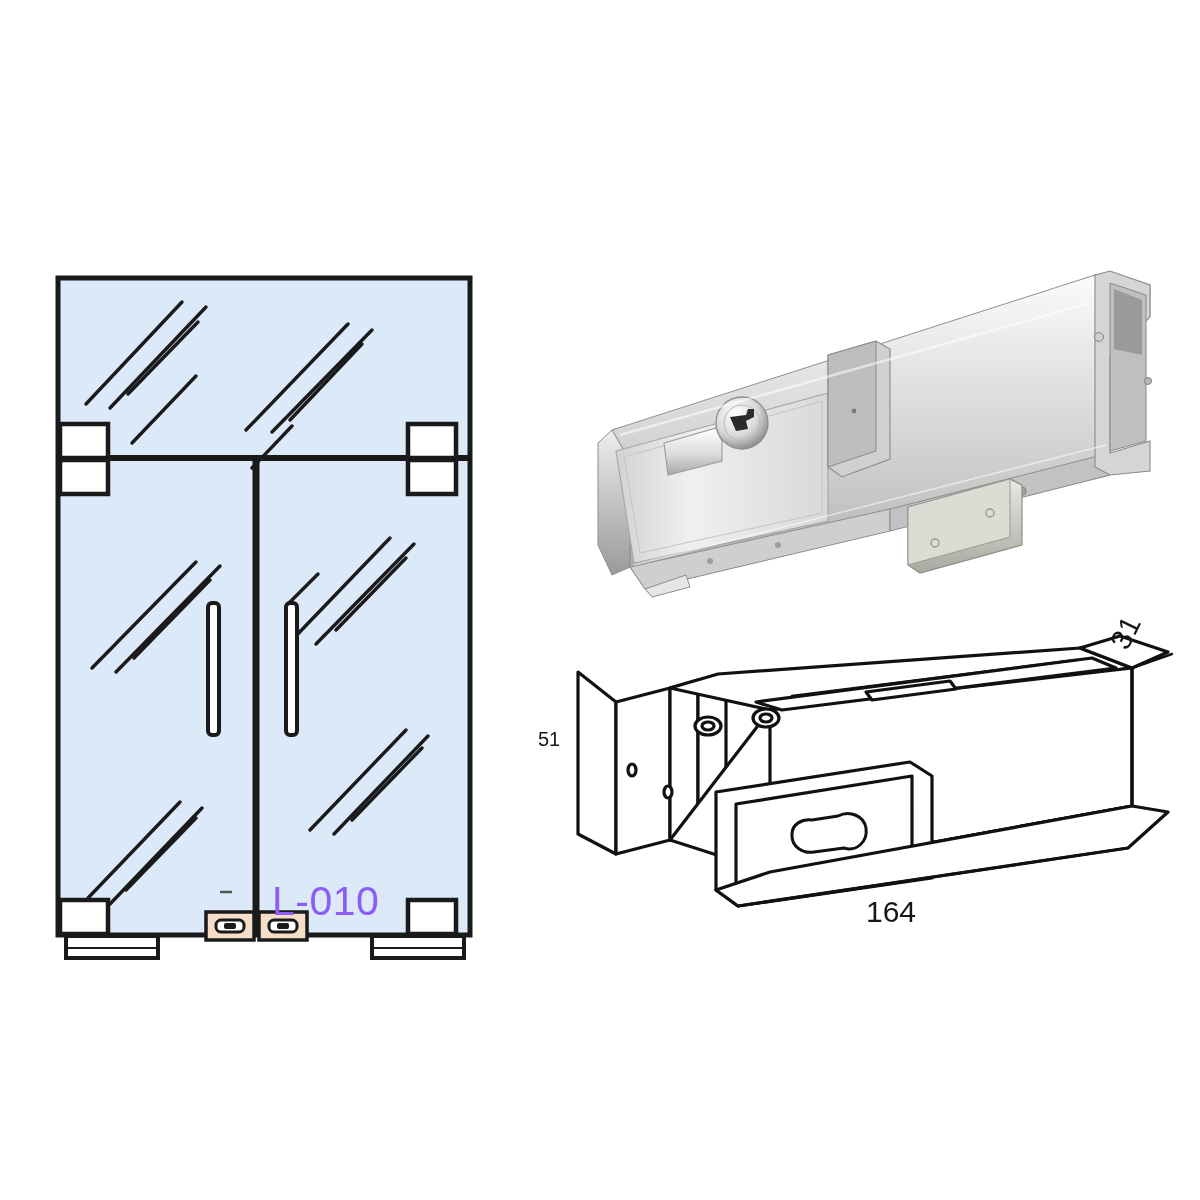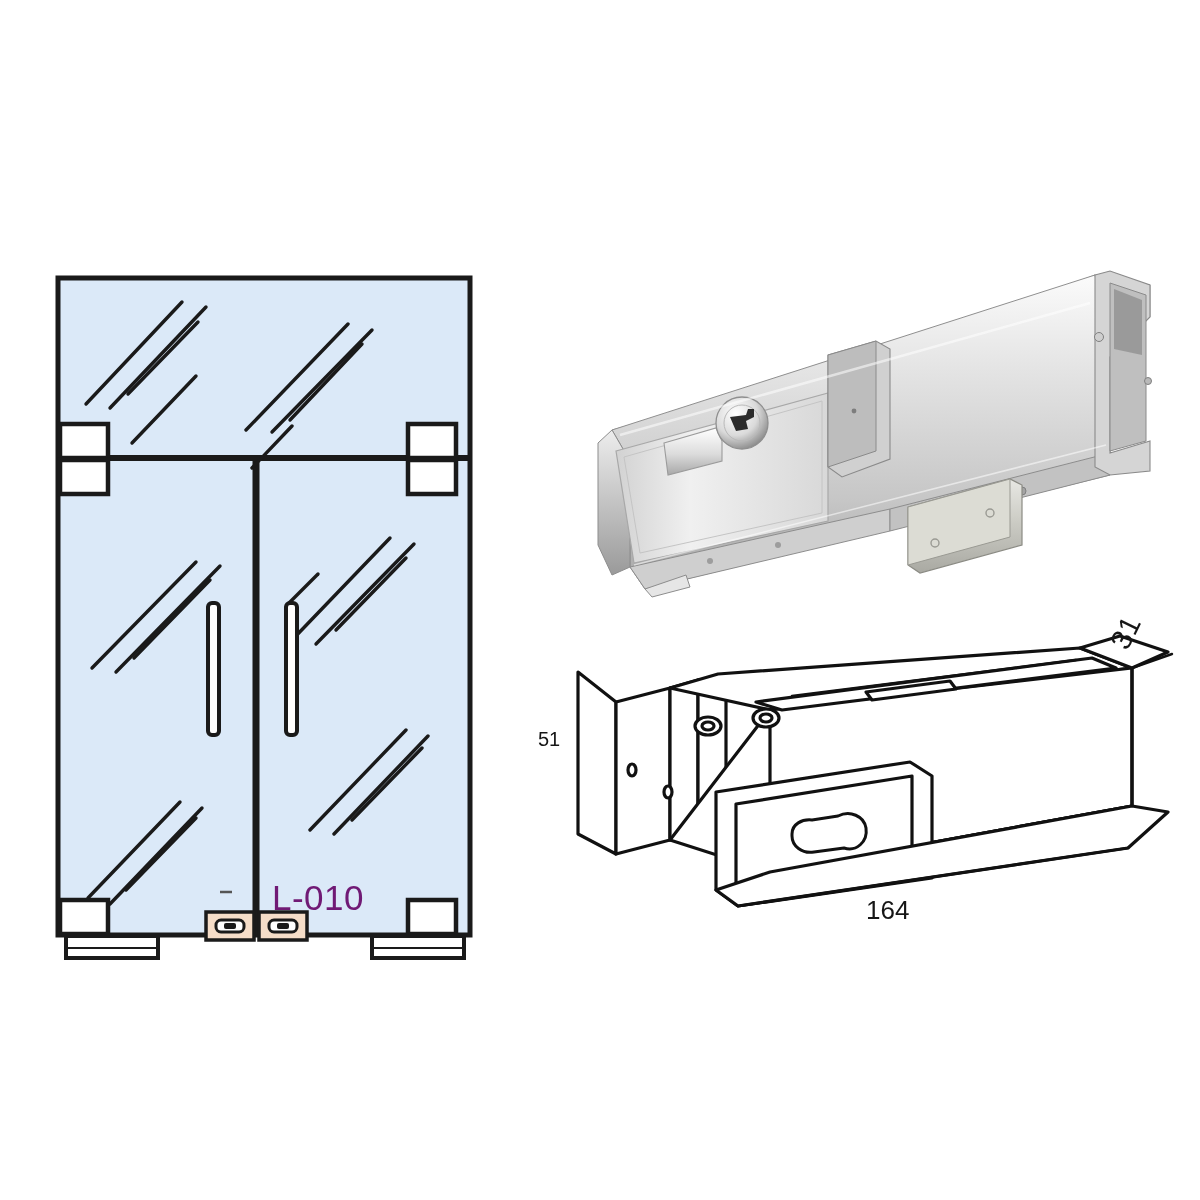--- a/index.html
+++ b/index.html
@@ -11,21 +11,21 @@
   
   #door-elevation{left:0;top:0;width:560px;height:1200px;}
 
   
   #lock-photo{left:590px;top:245px;width:600px;height:370px;}
 
   
   #lock-drawing{left:520px;top:610px;width:670px;height:350px;}
 
   .lbl{position:absolute;color:#1a1a1a;font-family:"Liberation Sans",sans-serif;white-space:nowrap;}
-  #model-label{left:272px;top:878px;font-size:35px;letter-spacing:.5px;color:#701a75;}
+  #model-label{left:272px;top:878px;font-size:41px;letter-spacing:.5px;color:#8b5cf6;}
 </style>
 </head>
 <body>
 
 <div id="stage">
 
   <div class="panel" id="door-elevation">
     <svg viewBox="0 0 560 1200" width="560" height="1200">
       <defs>
         <g id="streak-pair"></g>
@@ -232,17 +232,17 @@
         <path d="M196,280 L218,296 L608,238 L648,202 L612,196 L250,262 Z"></path>
         <path d="M218,296 L608,238" stroke-width="2.6" fill="none"></path>
 
         <path d="M560,38 L600,26 L648,42 L612,58 Z"></path>
 
         <path d="M612,58 L652,44" stroke-width="2.4" fill="none"></path>
       </g>
     </svg>
 
     <div class="lbl" style="left:18px;top:118px;font-size:20px;color:#161616;">51</div>
-    <div class="lbl" style="left:346px;top:285px;font-size:26px;color:#161616;">164</div>
+    <div class="lbl" style="left:346px;top:285px;font-size:30px;color:#161616;">164</div>
     <div class="lbl" style="left:584px;top:30px;font-size:29px;color:#161616;transform:rotate(-64deg);transform-origin:left top;">31</div>
   </div>
 
 </div>
 
 </body></html>

